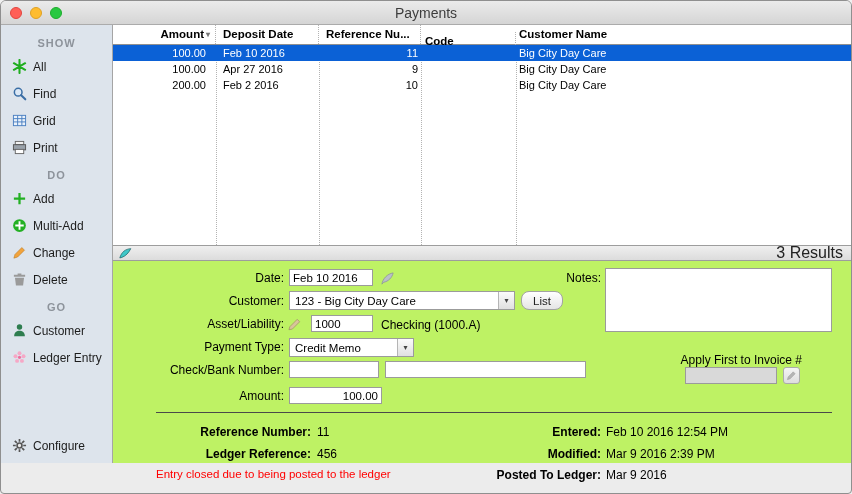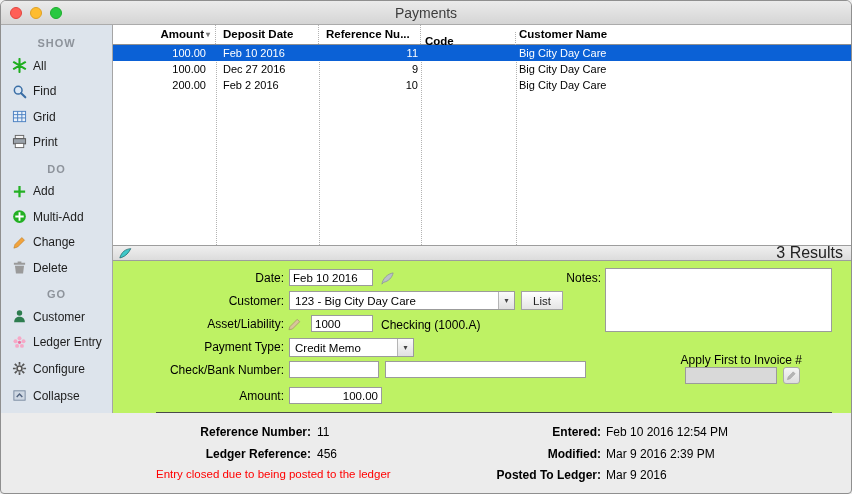--- a/index.html
+++ b/index.html
@@ -15,21 +15,21 @@
     border-bottom: 1px solid #ababab; position: relative;
     display: flex; align-items: center; justify-content: center;
   }
   .lights { position: absolute; left: 9px; top: 0; height: 100%; display: flex; align-items: center; gap: 8px; }
   .light { width: 12px; height: 12px; border-radius: 50%; border: 1px solid rgba(0,0,0,.2); }
   .light.red { background:#ff5f57; border-color:#e2453e; }
   .light.yellow { background:#febc2e; border-color:#dfa123; }
   .light.green { background:#28c840; border-color:#1dad2b; }
   .title { font-size: 14px; color:#3d3d3d; }
   
-  .main { display: flex; height: 388px; justify-content: space-between; }
+  .main { display: flex; height: 438px; justify-content: space-between; }
   .sidebar {
     width: 112px; background: #dde4ec; border-right: 1px solid #a5a5a5;
     display: flex; flex-direction: column; padding: 4px 0 4px 0; flex-shrink: 0;
   }
   .side-header {
     height: 20px; line-height: 20px; text-align: center; color: #8d939b;
     font-weight: bold; font-size: 11px; letter-spacing: 1px; margin-top: 4px;
   }
   .side-item {
     height: 27px; display: flex; align-items: center; gap: 6px;
@@ -82,21 +82,21 @@
     position: absolute; height: 19px; border: 1px solid #9b9b9b; background: #fff;
     display: flex; align-items: center; font-size: 11.5px;
   }
   .popup-text { flex: 1; padding-left: 5px; overflow: hidden; white-space: nowrap; }
   .popup-arrow {
     width: 16px; align-self: stretch; border-left: 1px solid #b5b5b5;
     background: linear-gradient(#fbfbfb,#e0e0e0); display: flex; align-items: center;
     justify-content: center; font-size: 8px; color: #444;
   }
   .btn-list {
-    position: absolute; height: 19px; padding: 0 11px; border: 1px solid #a3a3a3; border-radius: 0;
+    position: absolute; height: 19px; padding: 0 11px; border: 1px solid #a3a3a3; border-radius: 8px;
     background: linear-gradient(#ffffff,#e5e5e5); font-family: "Liberation Sans", sans-serif;
     font-size: 11.5px; color: #222;
   }
   .mini-btn {
     position: absolute; width: 17px; height: 17px; border: 1px solid #ababab; border-radius: 3px;
     background: linear-gradient(#f4f4f4,#dedede); display: flex; align-items: center; justify-content: center;
     color: #9a9a9a; font-size: 10px;
   }
   .sep-line { position: absolute; height: 0; border-top: 1px solid #4a4a4a; }
   .static-label { position: absolute; font-weight: bold; white-space: nowrap; text-align: right; }
@@ -241,29 +241,20 @@
                   <line x1="4" y1="8" x2="1" y2="8"></line>
                   <line x1="5.2" y1="5.2" x2="3" y2="3"></line>
                   <line x1="8" y1="4" x2="8" y2="1"></line>
                   <line x1="10.8" y1="5.2" x2="13" y2="3"></line>
                 </g>
                 <circle cx="8" cy="8" r="2.6" fill="#ececec" stroke="#555" stroke-width="1.7"></circle>
               </svg>
           </span>
           <span>Configure</span>
         </div>
-        <div class="side-item">
-          <span class="icon16">
-            <svg width="15" height="15" viewBox="0 0 16 16">
-                <rect x="2" y="3" width="12" height="10" fill="#cfd8e3" stroke="#7a8aa0"></rect>
-                <path d="M5 9.5l3-3 3 3" stroke="#51637f" fill="none" stroke-width="1.6"></path>
-              </svg>
-          </span>
-          <span>Collapse</span>
-        </div>
       </div>
     </div>
 
     <div class="content">
 
       <div class="thead">
         <div class="th col-amount"><span>Amount</span><span class="sort-chevron">▾</span></div>
         <div class="th col-date">Deposit Date</div>
         <div class="th col-ref">Reference Nu...</div>
         <div class="th col-code">Code</div>
@@ -278,21 +269,21 @@
 
         <div class="trow selected">
           <div class="td col-amount">100.00</div>
           <div class="td col-date">Feb 10 2016</div>
           <div class="td col-ref">11</div>
           <div class="td col-code">123</div>
           <div class="td col-cust">Big City Day Care</div>
         </div>
         <div class="trow">
           <div class="td col-amount">100.00</div>
-          <div class="td col-date">Dec 27 2016</div>
+          <div class="td col-date">Apr 27 2016</div>
           <div class="td col-ref">9</div>
           <div class="td col-code">123</div>
           <div class="td col-cust">Big City Day Care</div>
         </div>
         <div class="trow">
           <div class="td col-amount">200.00</div>
           <div class="td col-date">Feb 2 2016</div>
           <div class="td col-ref">10</div>
           <div class="td col-code">123</div>
           <div class="td col-cust">Big City Day Care</div>

